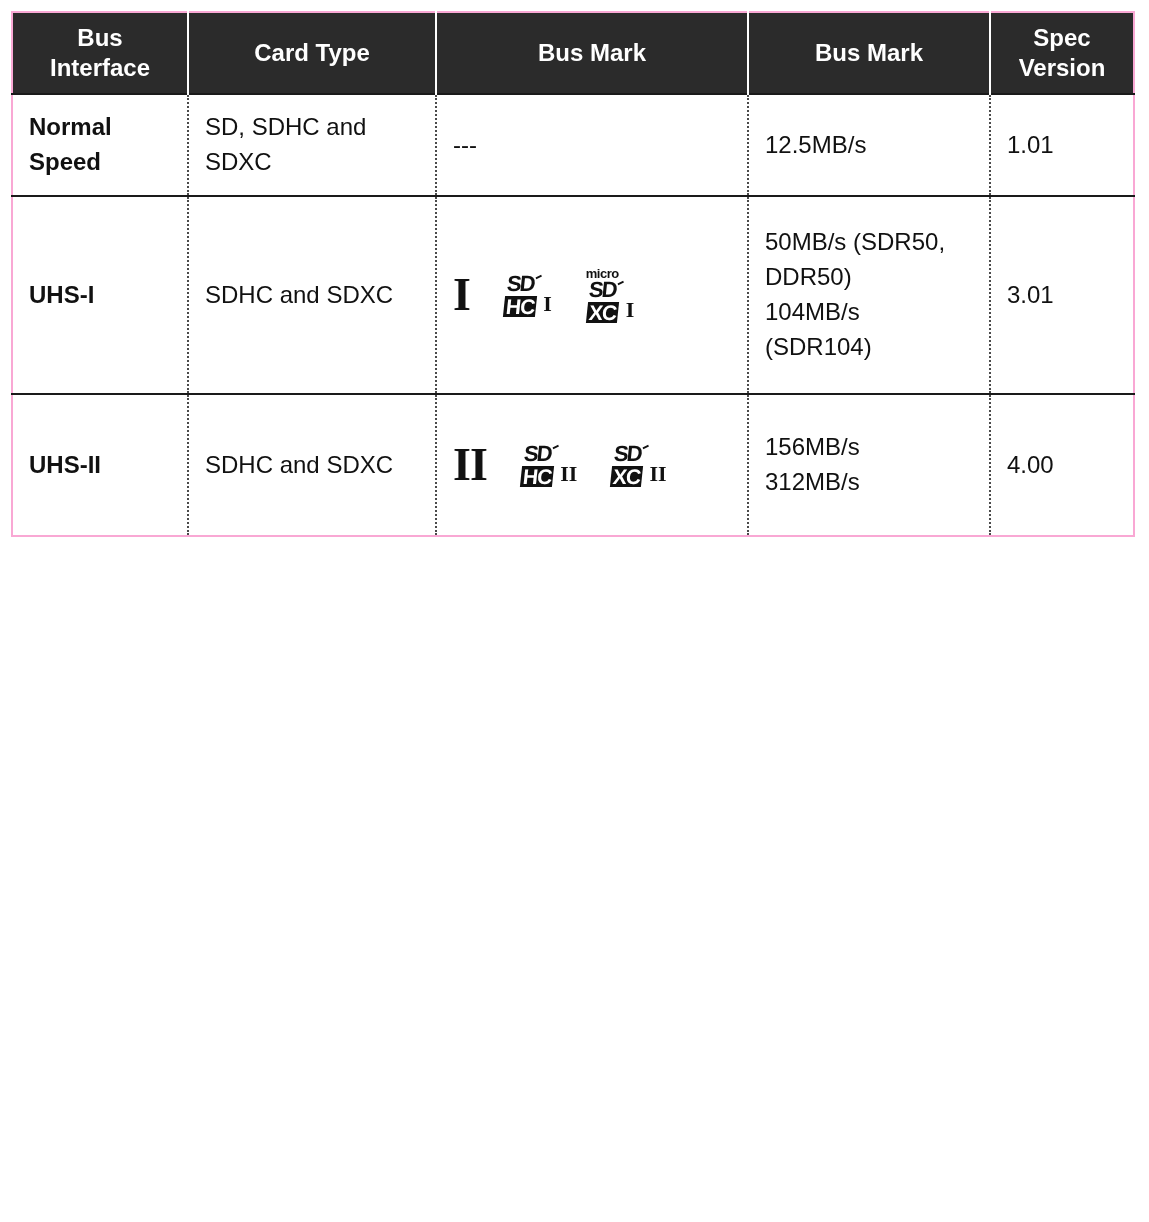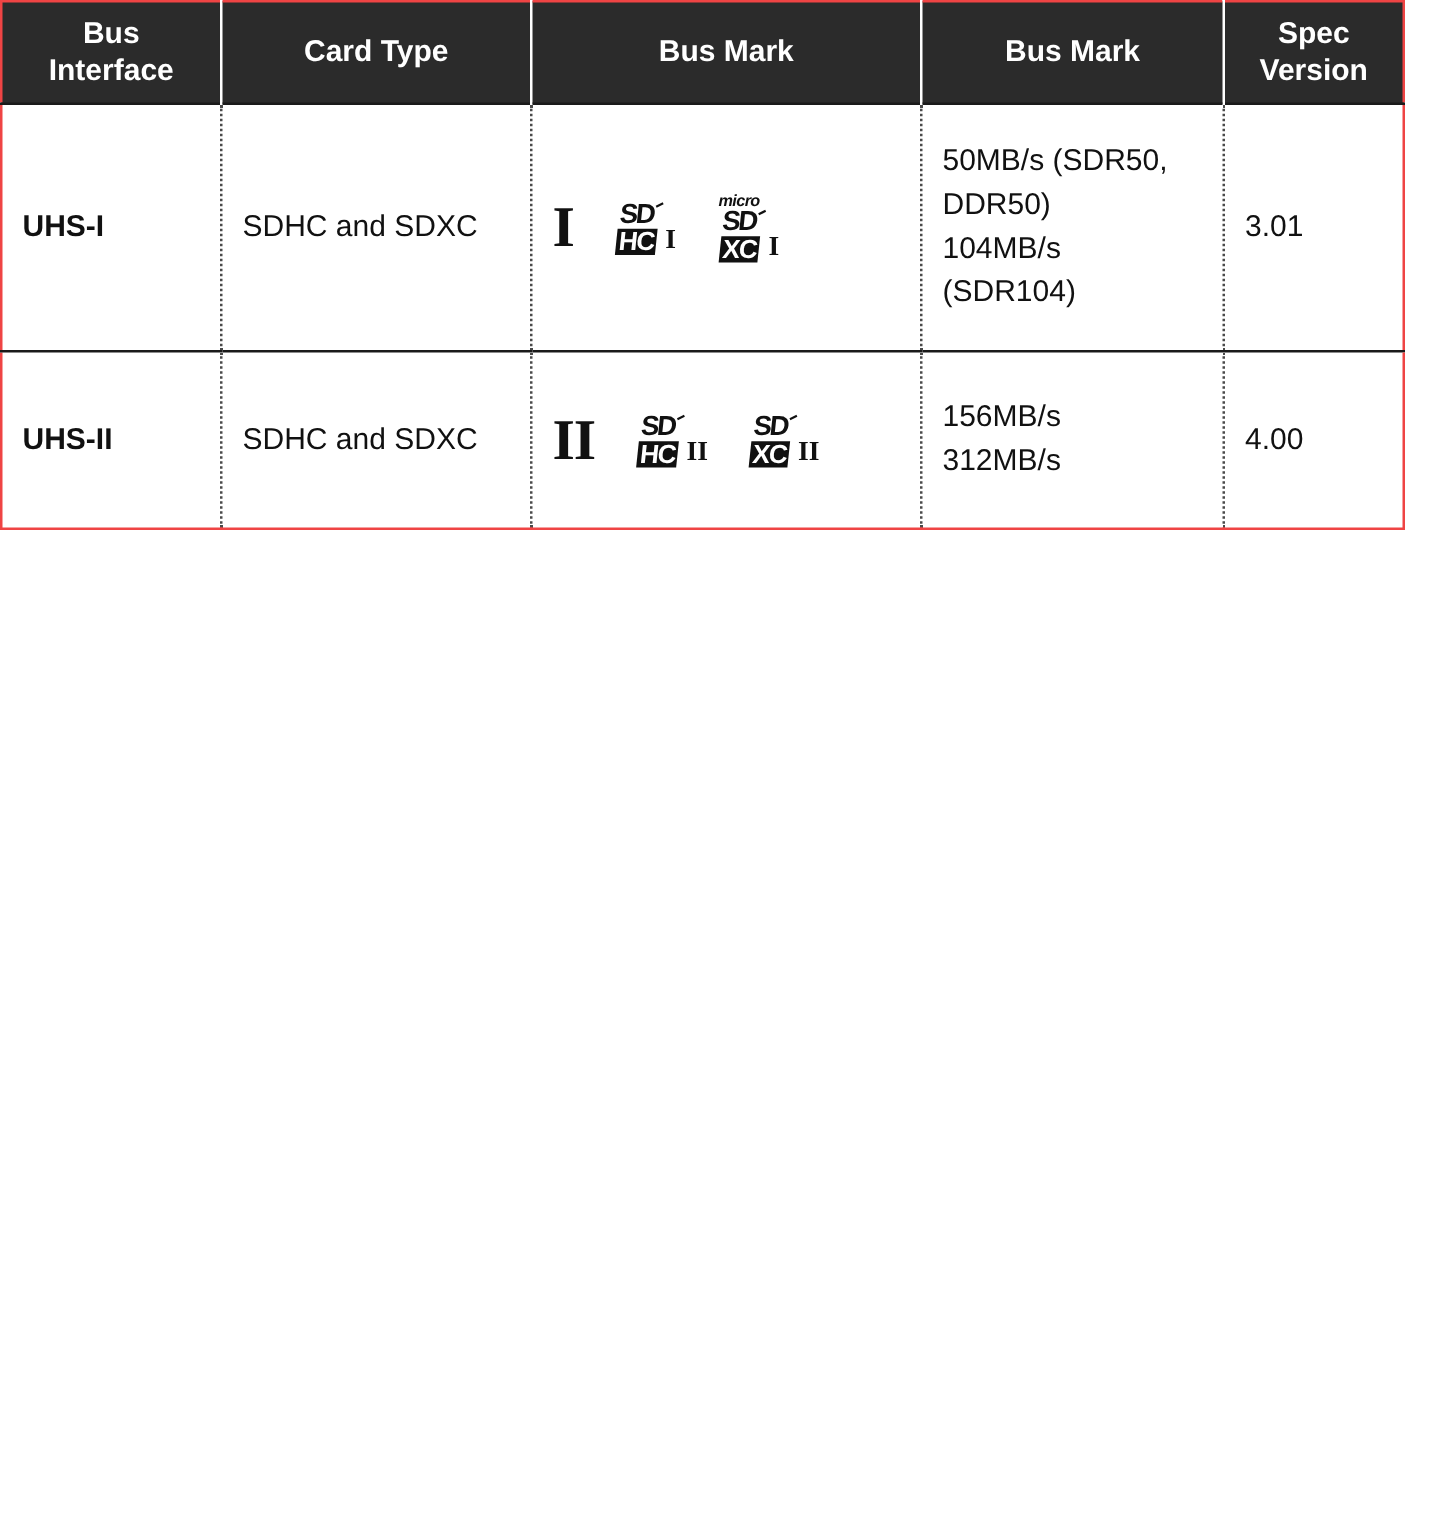--- a/index.html
+++ b/index.html
@@ -16,22 +16,22 @@
   }
   .page {
     position: relative;
     width: 1149px;
     height: 1222px;
   }
   table.bus-table {
     border-collapse: collapse;
     table-layout: fixed;
     width: 1122px;
-    margin: 0;
-    border: 2px solid #ef4444;
+    margin: 11px;
+    border: 2px solid #f9a8d4;
   }
   table.bus-table th {
     background: #2b2b2b;
     color: #ffffff;
     font-size: 24px;
     font-weight: bold;
     text-align: center;
     padding: 10px 6px;
     line-height: 1.25;
     border-right: 2px solid #ffffff;
@@ -84,21 +84,20 @@
     flex-direction: column;
     align-items: center;
     line-height: 1;
     position: relative;
   }
   .sdlogo .micro {
     font-size: 13px;
     font-weight: bold;
     letter-spacing: -0.5px;
     margin-bottom: -1px;
-    font-style: italic;
   }
   .sdlogo .sd-top {
     font-family: "Liberation Sans", sans-serif;
     font-weight: bold;
     font-size: 22px;
     letter-spacing: -2px;
     transform: skewX(-6deg);
     position: relative;
   }
   .sdlogo .sd-top::after {
@@ -155,20 +154,31 @@
         <th class="speed-lines">Bus
 Interface</th>
         <th>Card Type</th>
         <th>Bus Mark</th>
         <th>Bus Mark</th>
         <th class="speed-lines">Spec
 Version</th>
       </tr>
     </thead>
     <tbody>
+      <tr style="height:102px">
+        <td class="col-bus">Normal Speed</td>
+        <td>SD, SDHC and SDXC</td>
+        <td class="col-mark">
+          <div class="mark-wrap">
+            <span class="dashes">---</span>
+          </div>
+        </td>
+        <td>12.5MB/s</td>
+        <td>1.01</td>
+      </tr>
 
 
       <tr style="height:198px">
         <td class="col-bus">UHS-I</td>
         <td>SDHC and SDXC</td>
         <td class="col-mark">
           <div class="mark-wrap">
             <span class="roman">I</span>
             <span class="logo-group">
               <span class="sdlogo">

